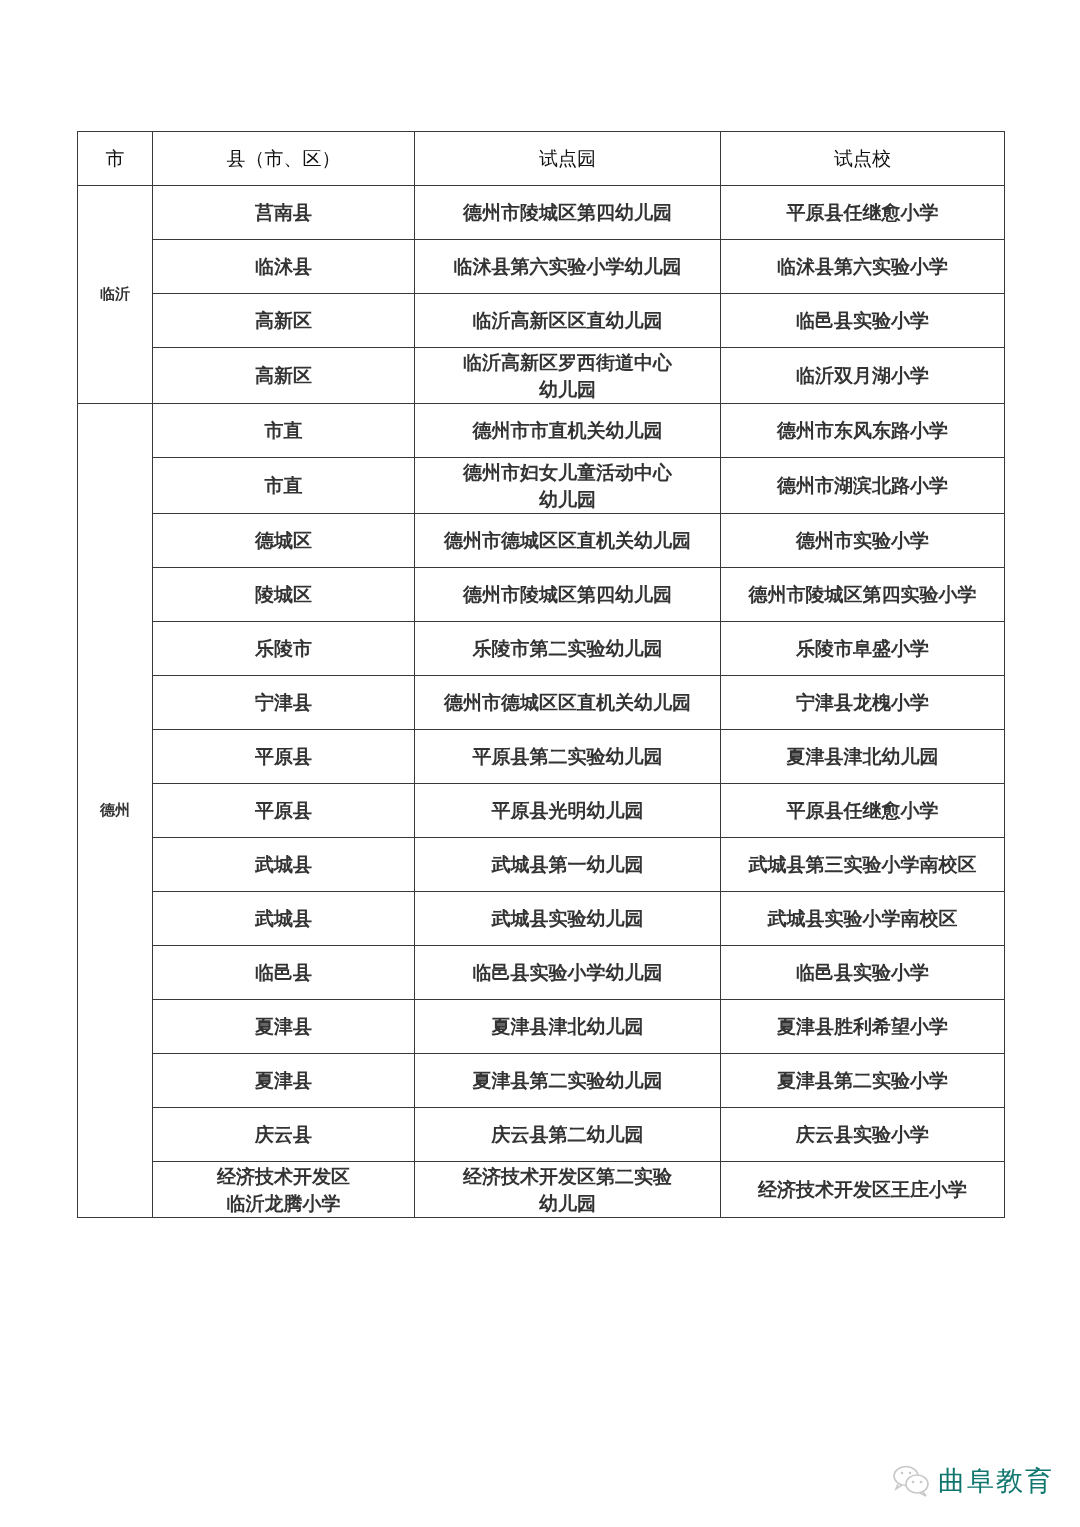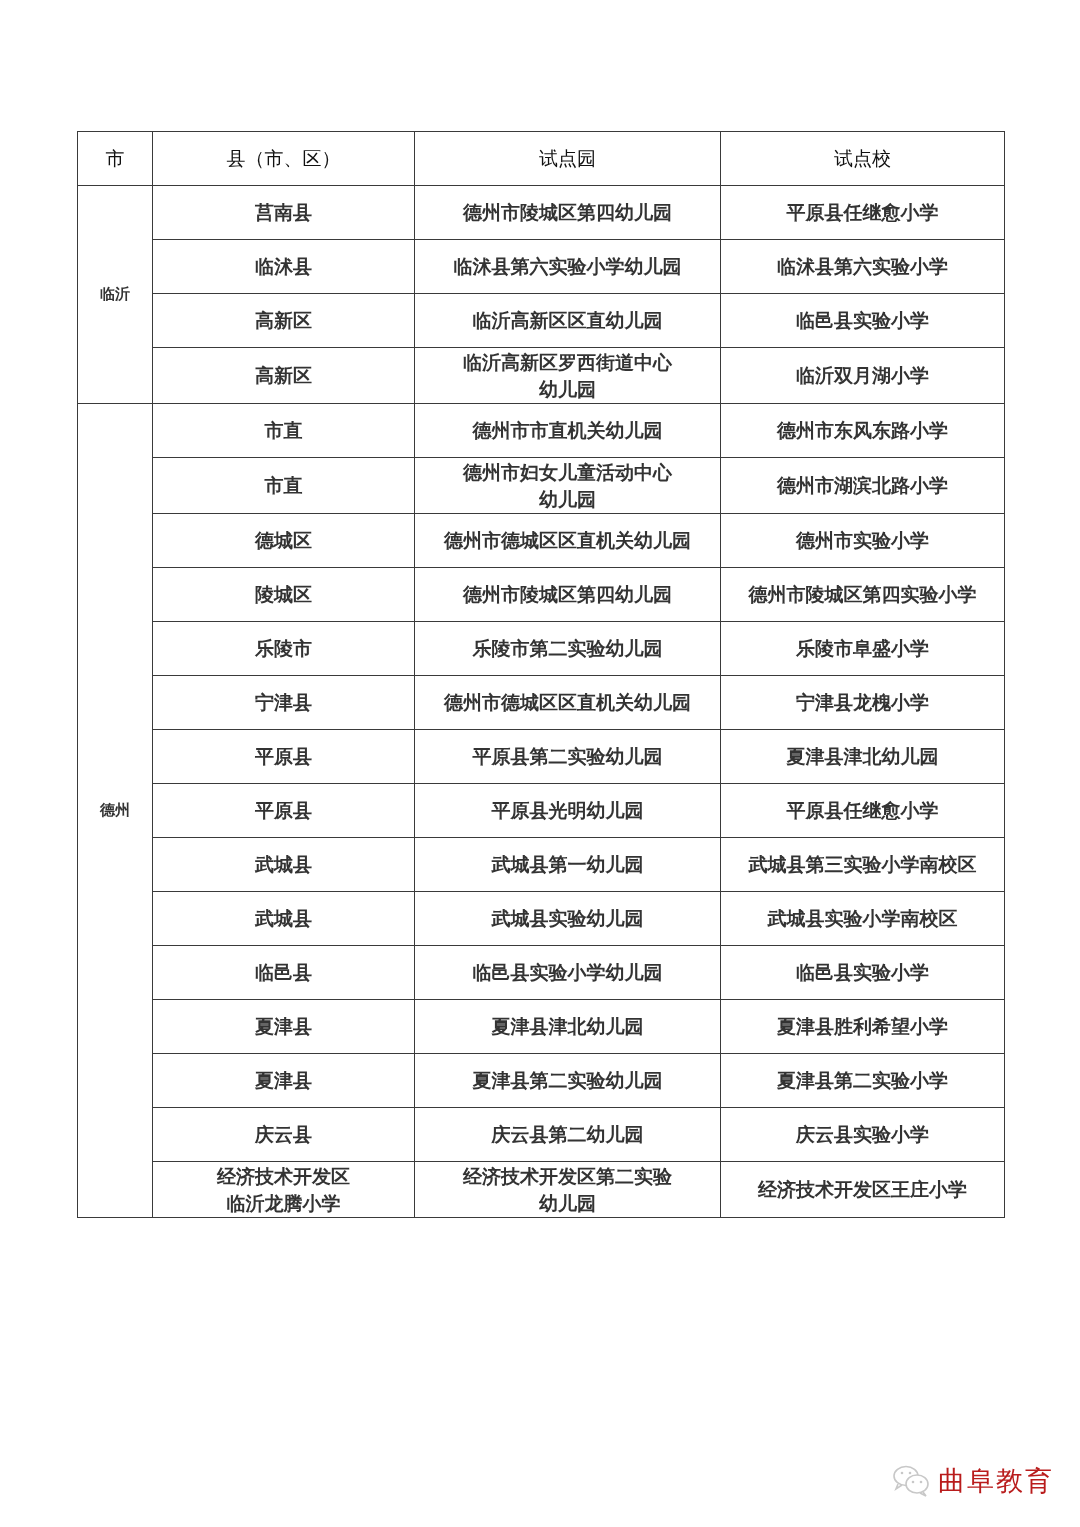--- a/index.html
+++ b/index.html
@@ -62,21 +62,21 @@
     gap: 6px;
     color: #c4c4c4;
   }
   .watermark svg {
     display: block;
   }
   .watermark-text {
     font-family: "DejaVu Sans", "Liberation Sans", sans-serif;
     font-size: 27px;
     letter-spacing: 2px;
-    color: #b91c1c;
+    color: #0f766e;
   }
 </style>
 </head>
 <body>
 
 <table class="page-table">
   <colgroup>
     <col style="width:75px">
     <col style="width:262px">
     <col style="width:306px">

